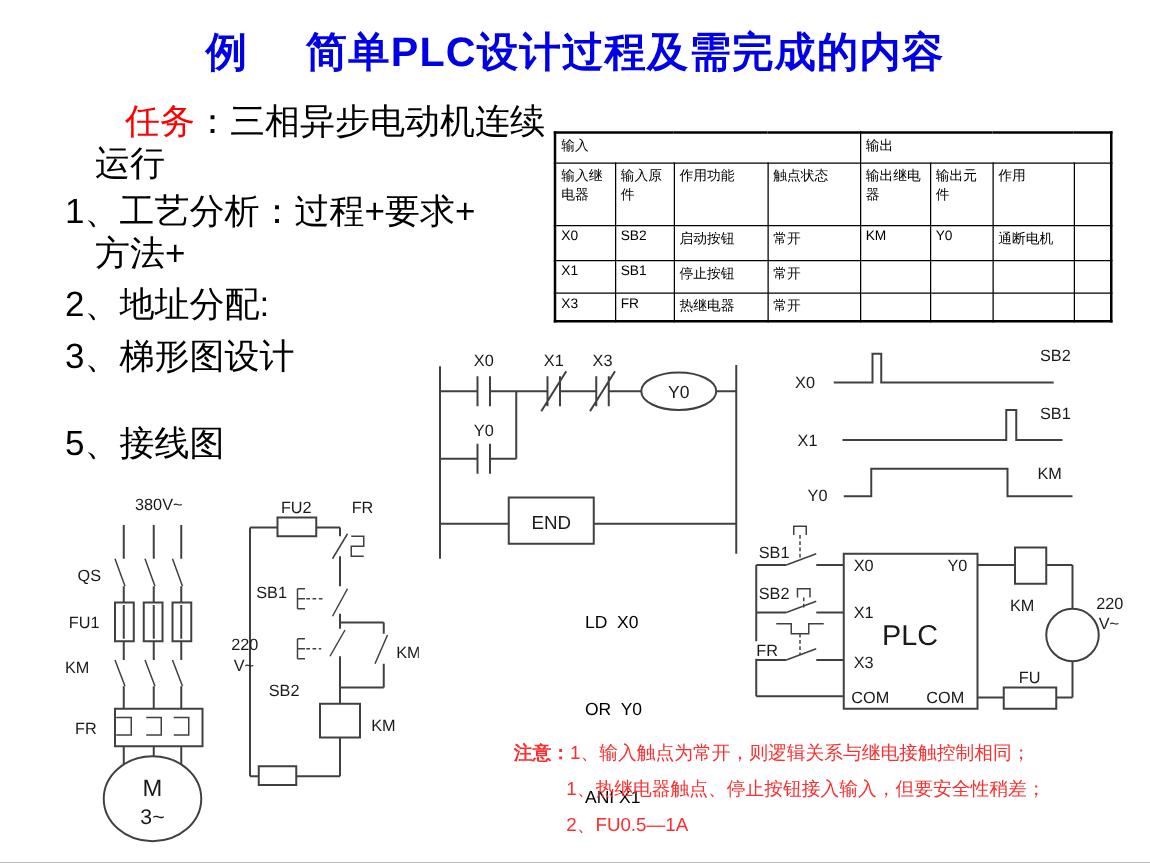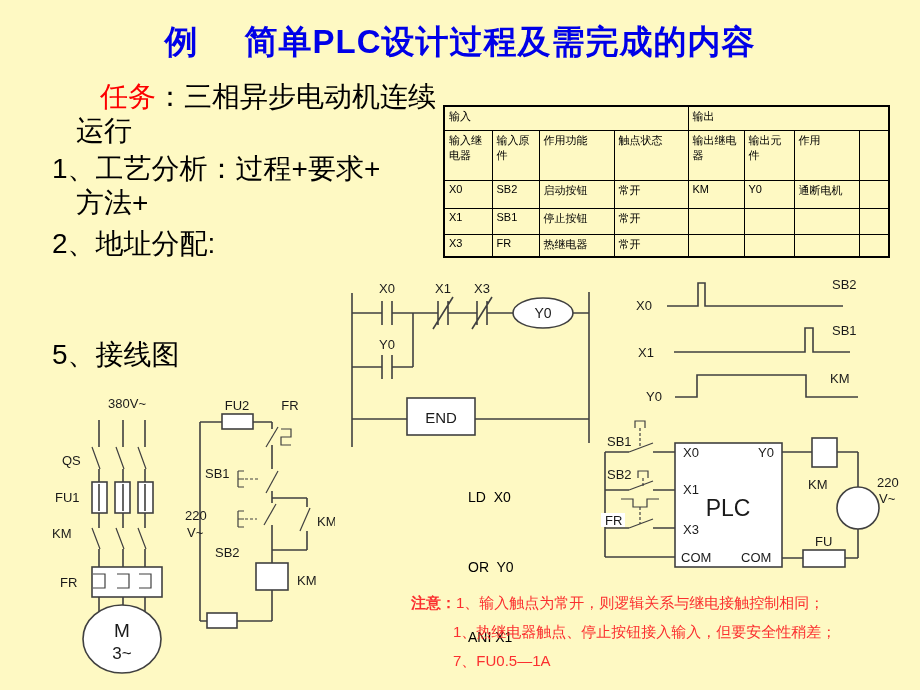--- a/index.html
+++ b/index.html
@@ -1,16 +1,16 @@
 <!DOCTYPE html>
 <html><head>
 <meta charset="utf-8">
 <style>
   html,body{margin:0;padding:0;background:#888;}
-  .slide{position:relative;width:920px;height:690px;background:#fef9c3;
+  .slide{position:relative;width:920px;height:690px;background:#ffffff;
          font-family:"Liberation Sans",sans-serif;overflow:hidden;margin:0 auto;}
   
   .title{position:absolute;top:20px;left:0;width:100%;text-align:center;
          font-size:33px;font-weight:bold;color:#0000e8;letter-spacing:1px;white-space:nowrap;}
   .title .prefix{margin-right:46px;}
   
   .lp{position:absolute;left:52px;font-size:28px;color:#000;white-space:nowrap;line-height:33px;}
   .lp.indent{left:76px;}
   .red{color:#fd0000;margin-left:48px;}
   
@@ -41,20 +41,21 @@
     <span class="prefix">例</span><span>简单PLC设计过程及需完成的内容</span>
   </div>
 
   <div class="lp" style="top:80px">
     <span class="red">任务</span><span>：三相异步电动机连续</span>
   </div>
   <div class="lp indent" style="top:114px">运行</div>
   <div class="lp" style="top:152px">1、工艺分析：过程+要求+</div>
   <div class="lp indent" style="top:186px">方法+</div>
   <div class="lp" style="top:227px">2、地址分配:</div>
+  <div class="lp" style="top:268px">3、梯形图设计</div>
   <div class="lp" style="top:338px">5、接线图</div>
 
   <table class="io-table">
     <colgroup>
       <col style="width:48px">
         <col style="width:47px">
         <col style="width:75px">
         <col style="width:74px">
       <col style="width:56px">
         <col style="width:50px">
@@ -251,16 +252,16 @@
     <circle class="box" cx="263" cy="95" r="21"></circle>
     <text x="282" y="74">220</text>
     <text x="284" y="90">V~</text>
     <rect class="box" x="208" y="137" width="42" height="17"></rect>
     <text x="220" y="133">FU</text>
   </svg>
 
   <div class="notes">
     <div><span class="nlabel">注意：</span><span>1、输入触点为常开，则逻辑关系与继电接触控制相同；</span></div>
     <div class="nindent">1、热继电器触点、停止按钮接入输入，但要安全性稍差；</div>
-    <div class="nindent">7、FU0.5—1A</div>
+    <div class="nindent">2、FU0.5—1A</div>
   </div>
 
 </div>
 
 </body></html>

